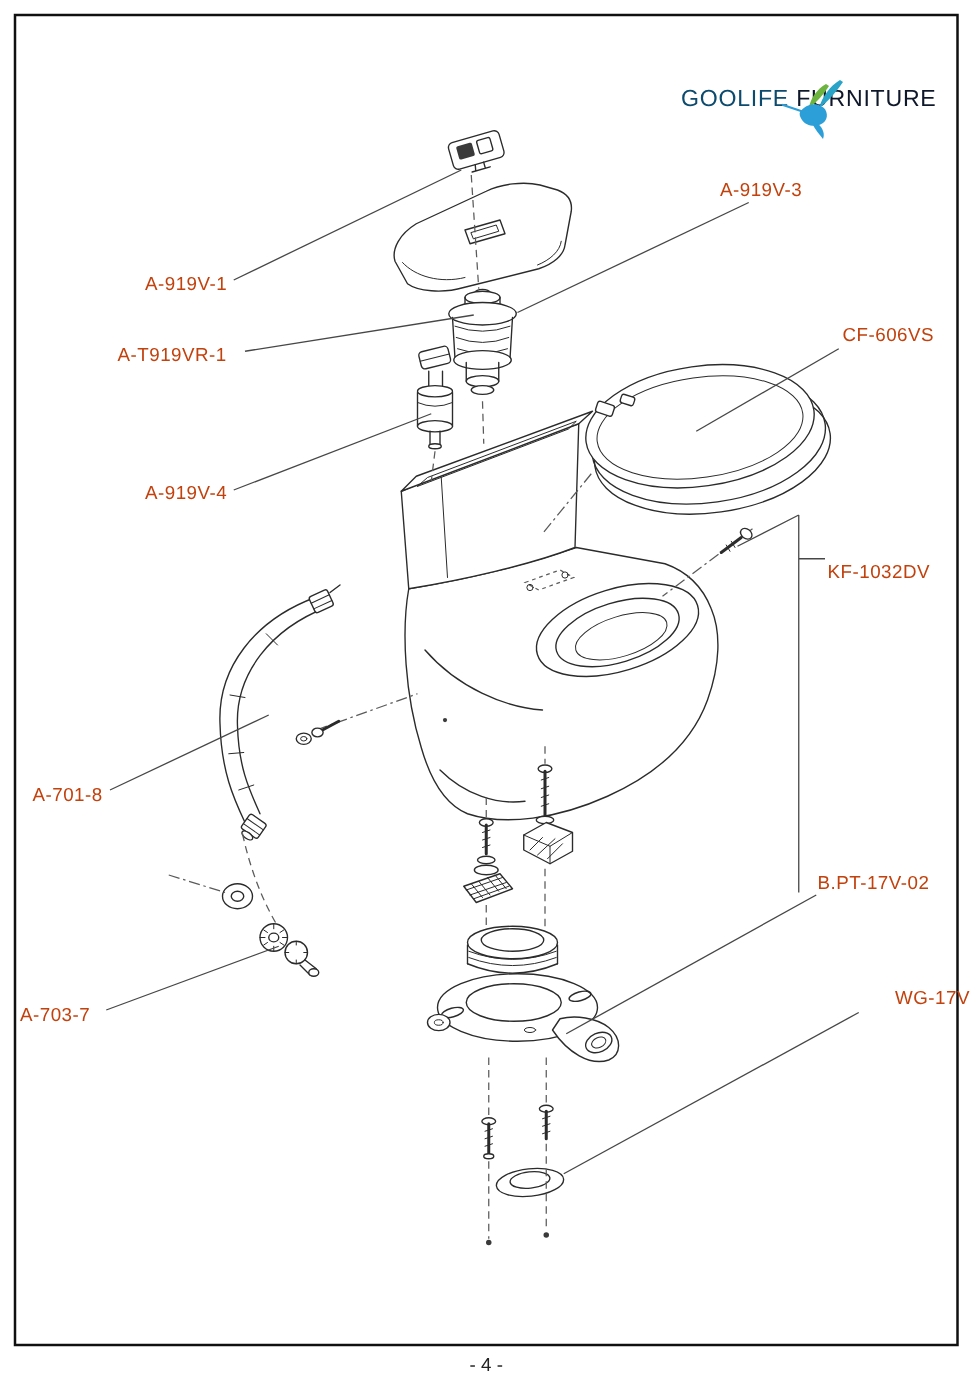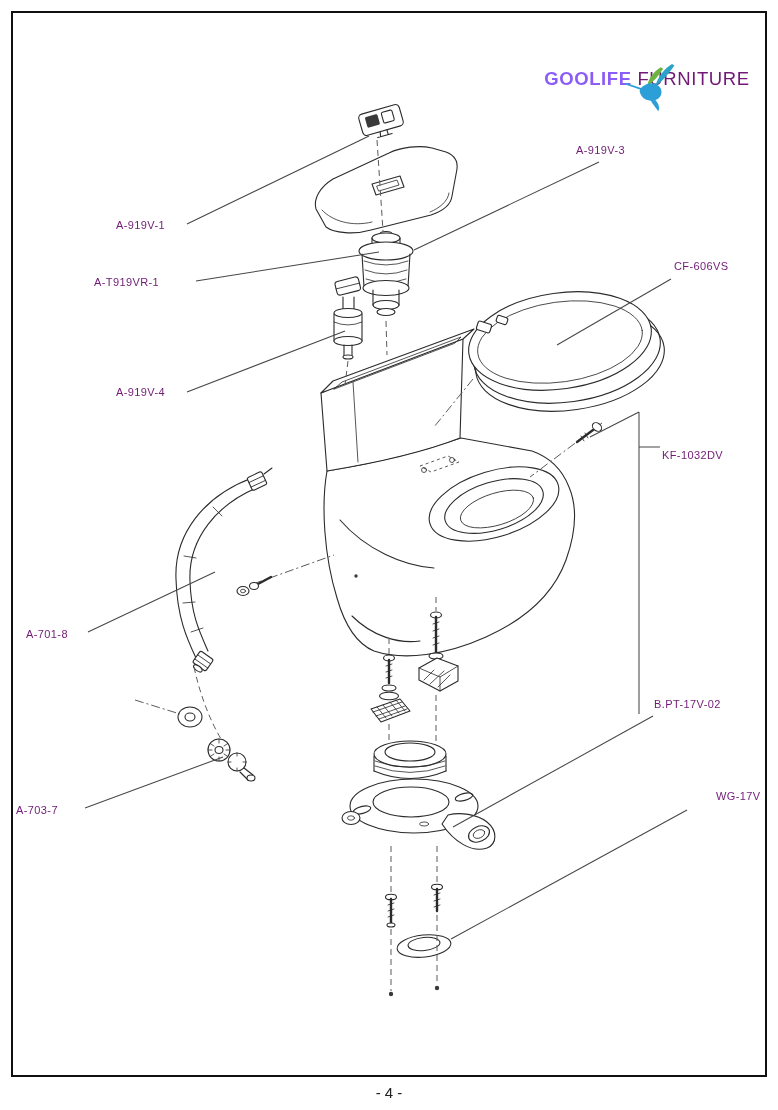--- a/index.html
+++ b/index.html
@@ -13,32 +13,32 @@
   .ln{fill:none;stroke:#2b2b2b;stroke-width:1.1;stroke-linecap:round;stroke-linejoin:round;}
   .thin{fill:none;stroke:#2b2b2b;stroke-width:0.8;stroke-linecap:round;}
   .wf{fill:#ffffff;stroke:#2b2b2b;stroke-width:1.1;stroke-linejoin:round;}
   .df{fill:#3a3a3a;stroke:none;}
   .thick{fill:none;stroke:#2b2b2b;stroke-width:2.4;stroke-linecap:round;}
   .dash{fill:none;stroke:#5a5a5a;stroke-width:1;stroke-dasharray:6 4;}
   .dashsm{fill:none;stroke:#5a5a5a;stroke-width:1;stroke-dasharray:3 3;}
   .dashdot{fill:none;stroke:#5a5a5a;stroke-width:1;stroke-dasharray:9 3 2 3;}
   .leader{fill:none;stroke:#474747;stroke-width:1.05;}
 
-  .part-label{position:absolute;font-size:11px;color:#701a75;
+  .part-label{position:absolute;font-size:15px;color:#c2410c;
               letter-spacing:.4px;white-space:nowrap;}
 
   .logo{position:absolute;left:536px;top:66px;width:222px;text-align:center;}
   .bird{position:absolute;left:88px;top:-4px;width:64px;height:52px;}
   .wordmark{margin-top:44px;font-family:"DejaVu Serif",serif;font-size:41px;
             font-weight:600;letter-spacing:1px;line-height:1.05;}
   .wm-green{color:#76b82a;}
   .wm-blue{color:#2d9fd8;}
   .subtitle{margin-top:2px;font-size:18.5px;letter-spacing:.6px;white-space:nowrap;}
-  .sub-green{color:#8b5cf6;font-weight:700;}
-  .sub-blue{color:#701a75;font-weight:500;}
+  .sub-green{color:#0c4a6e;font-weight:400;}
+  .sub-blue{color:#0f172a;font-weight:500;}
 
   .page-number{position:absolute;left:0;right:0;top:1084px;text-align:center;
                font-size:15px;color:#222222;}
 </style>
 </head>
 <body>
 
 <div class="page">
   <div class="frame"></div>
 

